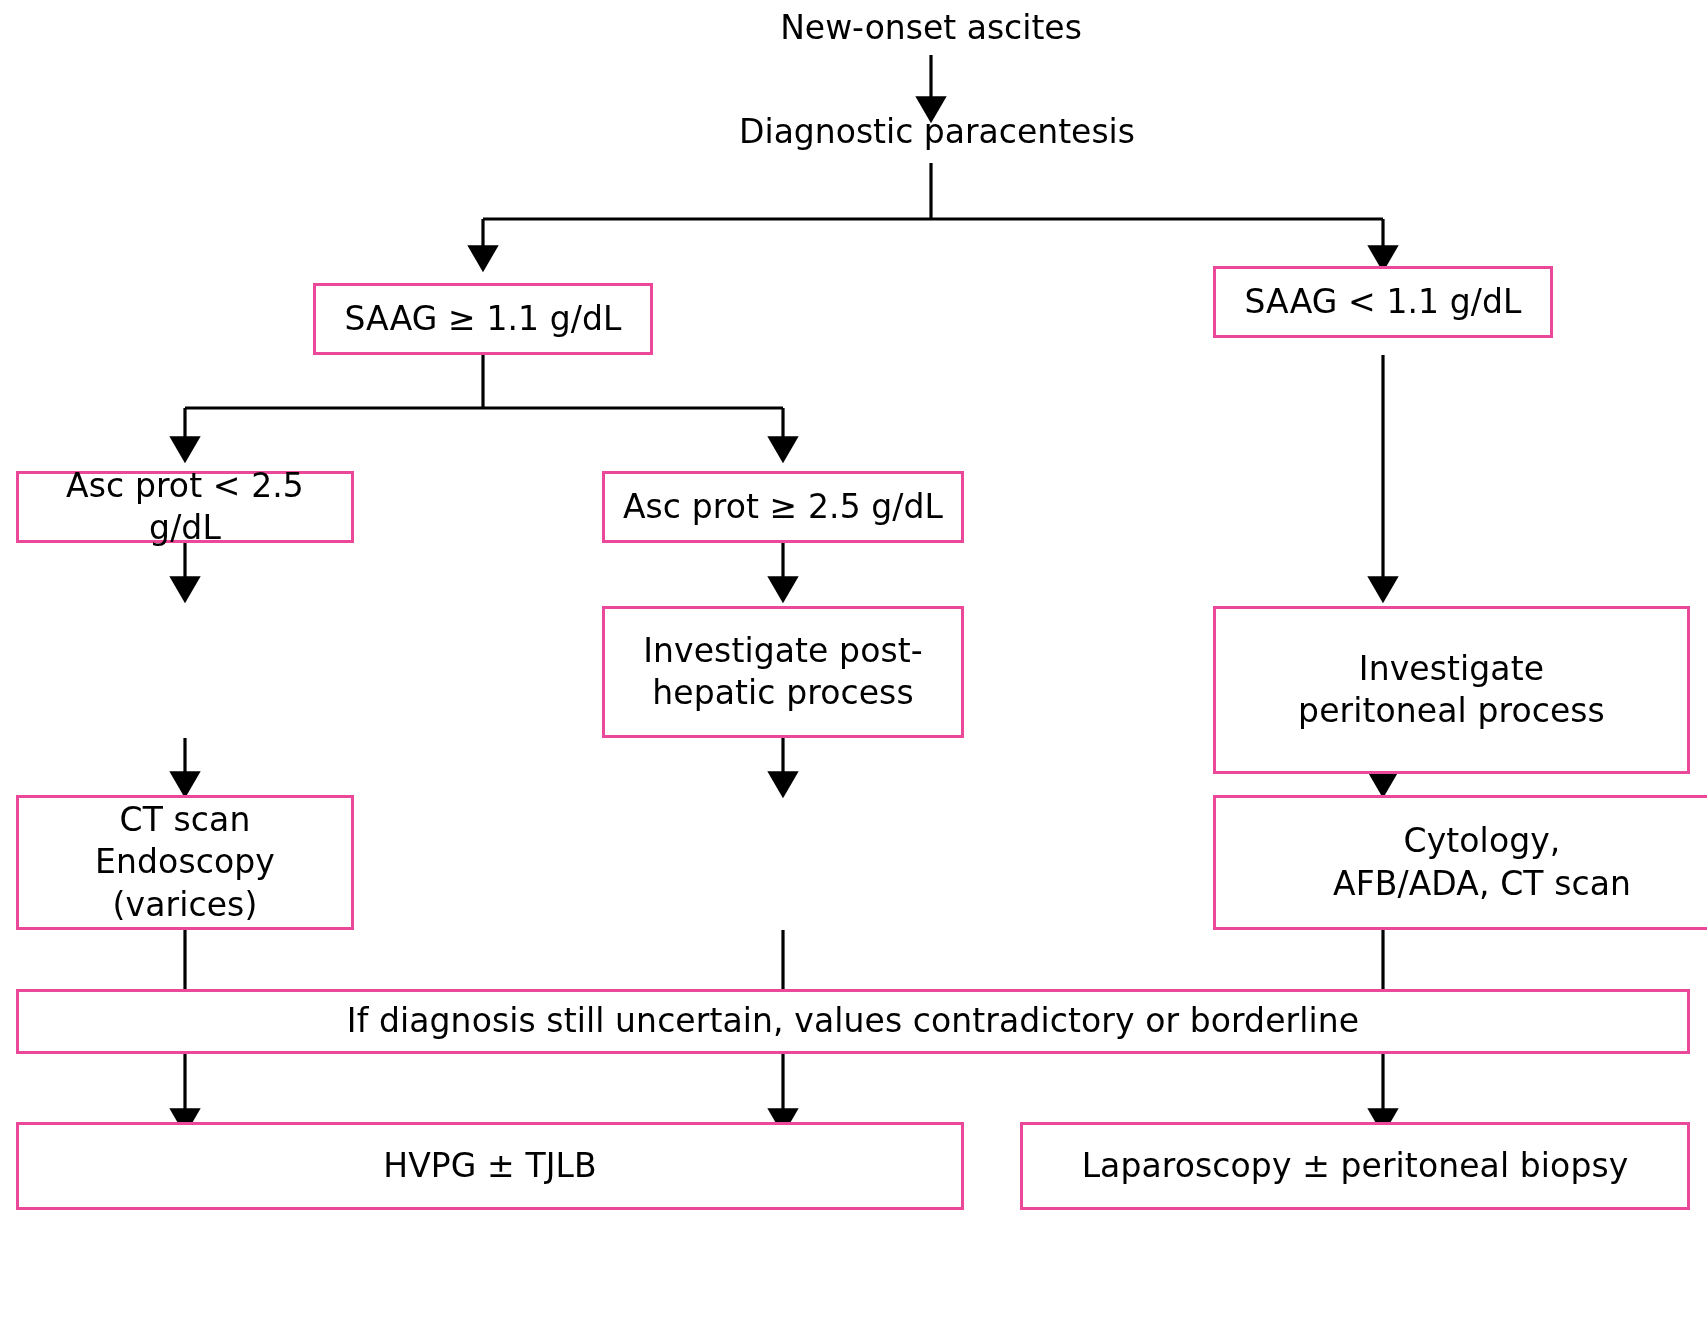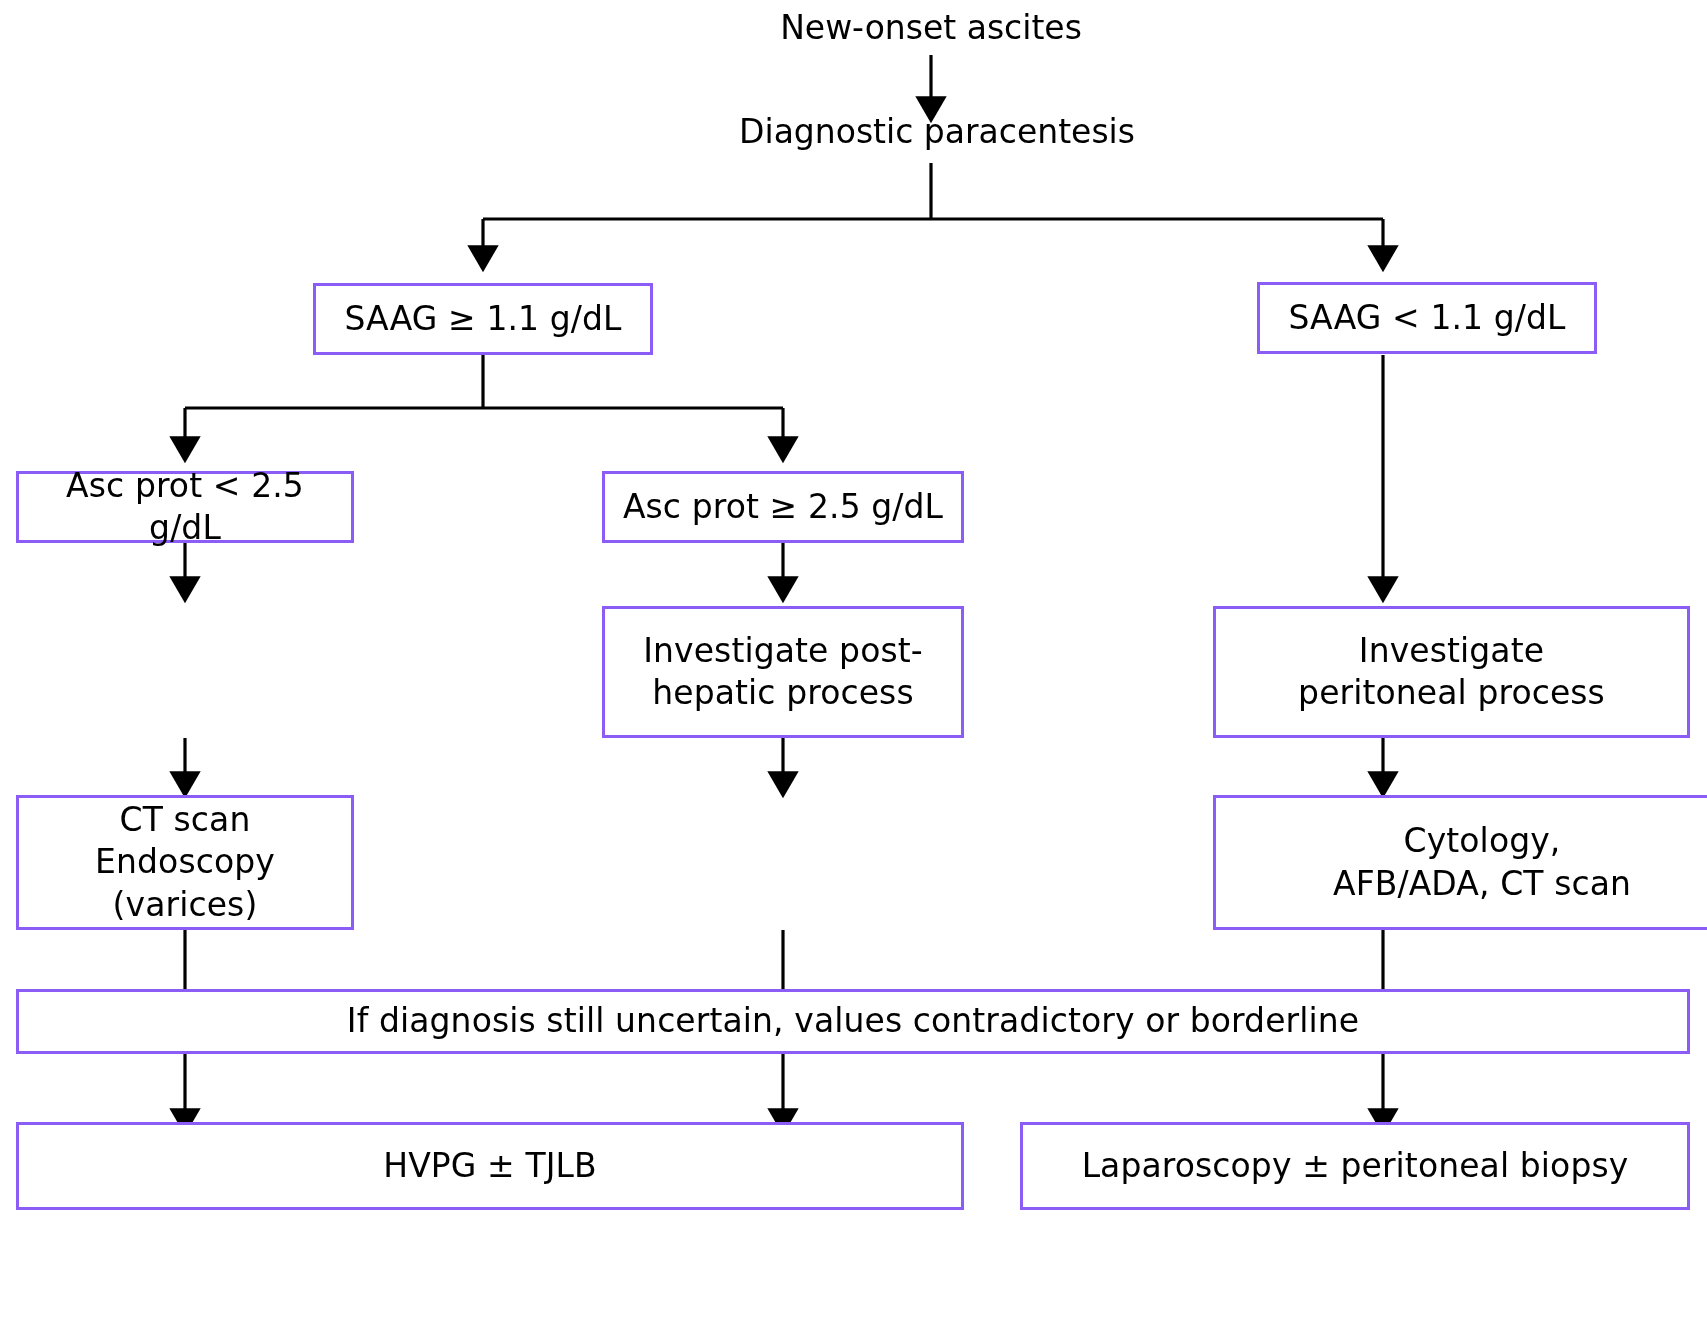--- a/index.html
+++ b/index.html
@@ -20,21 +20,21 @@
   #flow-svg {
     position: absolute;
     left: 0;
     top: 0;
     width: 1707px;
     height: 1335px;
   }
   .node-box {
     position: absolute;
     box-sizing: border-box;
-    border: 3px solid #8b5cf6;
+    border: 3px solid #ec4899;
     background: #ffffff;
     display: flex;
     align-items: center;
     justify-content: center;
     text-align: center;
     line-height: 1.28;
     color: #000000;
     font-size: 33px;
     letter-spacing: 0.1px;
     padding: 2px 10px;
@@ -106,39 +106,39 @@
   </div>
 
   <div class="plain-label" style="left:737px; top:108px; width:400px; height:48px;">
     <span class="node-text">Diagnostic paracentesis</span>
   </div>
 
   <div class="node-box" style="left:313px; top:283px; width:340px; height:72px;">
     <span class="node-text">SAAG ≥ 1.1 g/dL</span>
   </div>
 
-  <div class="node-box" style="left:1213px; top:282px; width:340px; height:72px;margin-left:44px;">
+  <div class="node-box" style="left:1213px; top:266px; width:340px; height:72px;">
     <span class="node-text">SAAG &lt; 1.1 g/dL</span>
   </div>
 
   <div class="node-box" style="left:16px; top:471px; width:338px; height:72px;text-align:center;">
     <span class="node-text">Asc prot &lt; 2.5 g/dL</span>
   </div>
 
   <div class="node-box" style="left:602px; top:471px; width:362px; height:72px;">
     <span class="node-text">Asc prot ≥ 2.5 g/dL</span>
   </div>
 
 
   <div class="node-box" style="left:602px; top:606px; width:362px; height:132px;">
     <span class="node-text">Investigate post-
 hepatic process</span>
   </div>
 
-  <div class="node-box" style="left:1213px; top:606px; width:477px; height:132px;">
+  <div class="node-box" style="left:1213px; top:606px; width:477px; height:168px;">
     <span class="node-text">Investigate
 peritoneal process</span>
   </div>
 
   <div class="node-box" style="left:16px; top:795px; width:338px; height:135px;">
     <span class="node-text">CT scan
 Endoscopy (varices)</span>
   </div>
 
 

